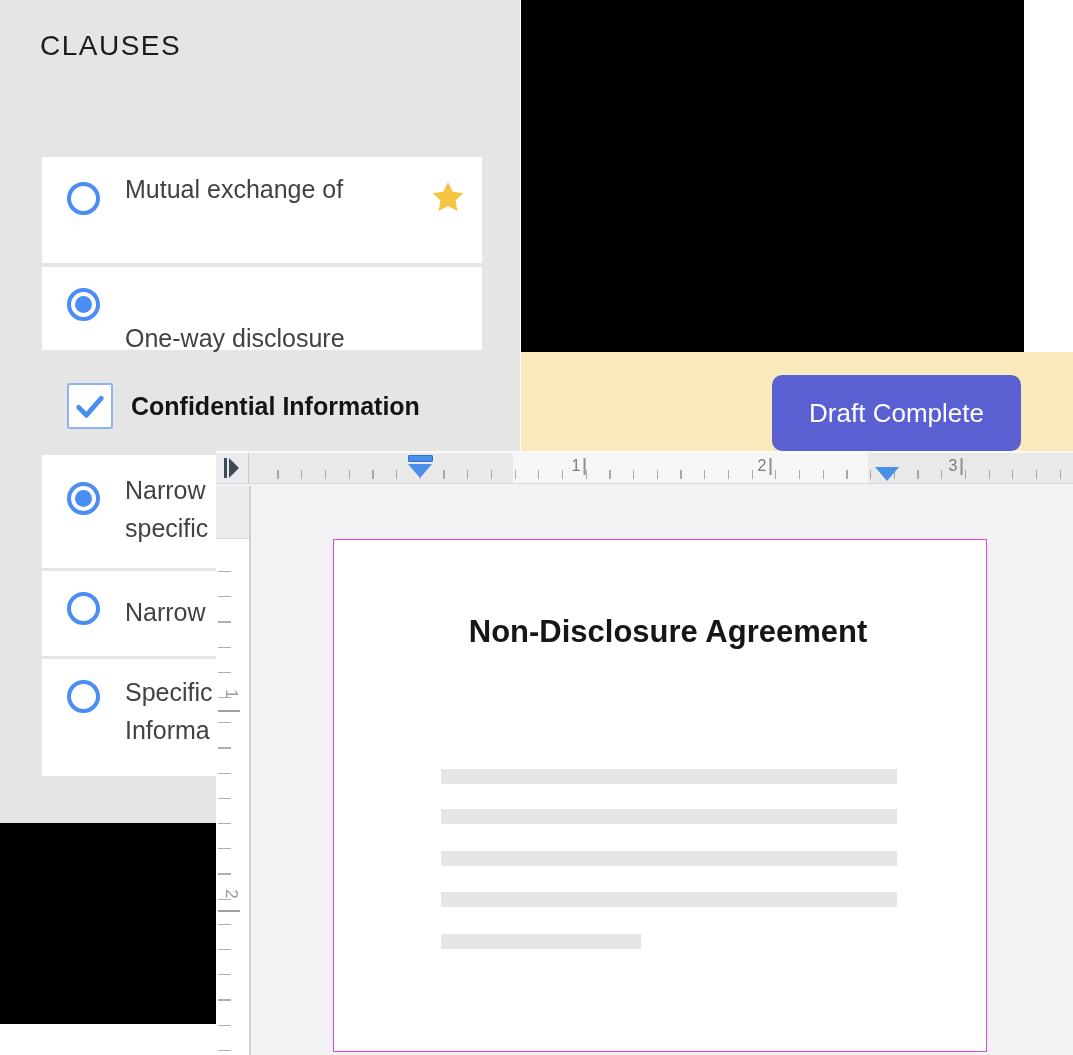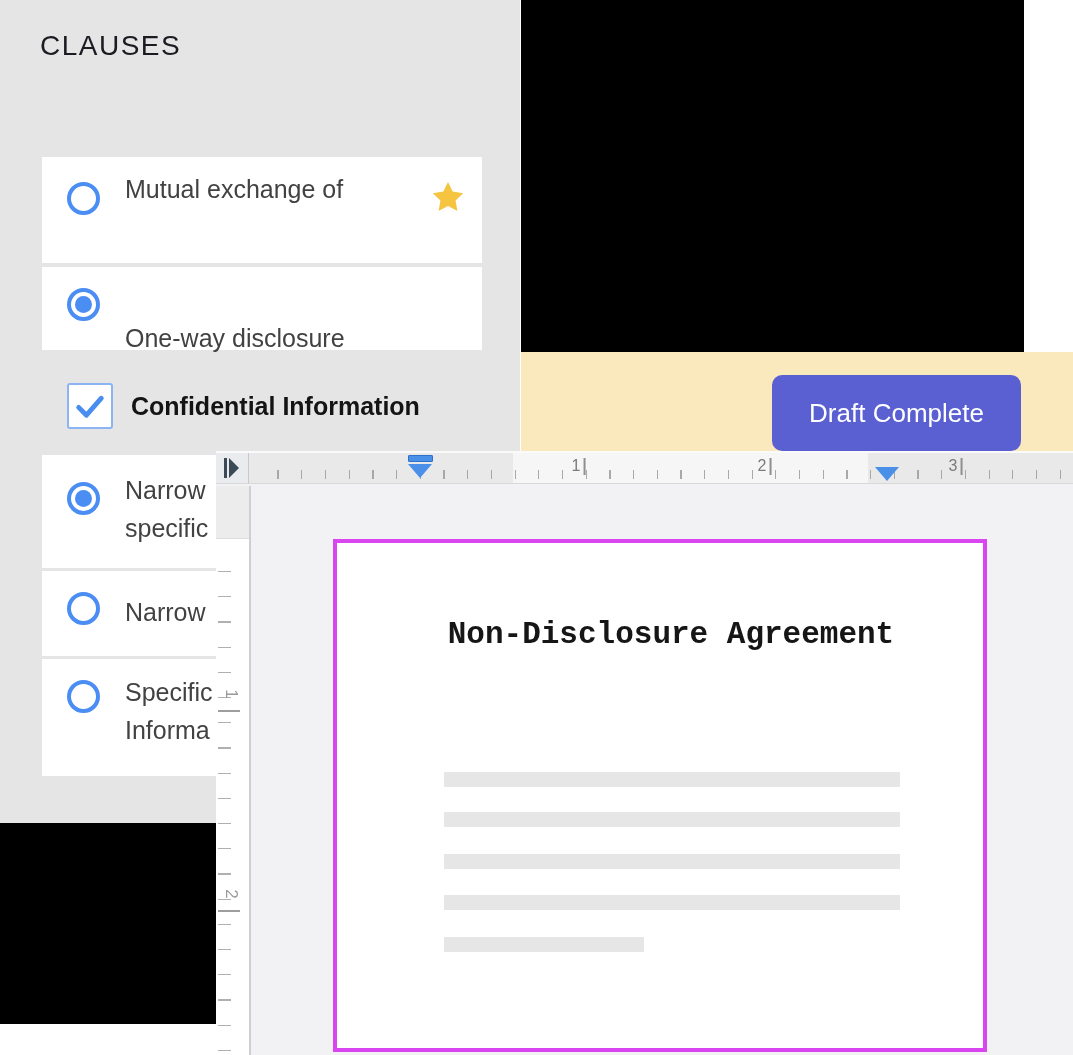--- a/index.html
+++ b/index.html
@@ -79,21 +79,21 @@
           background:repeating-linear-gradient(to bottom,transparent 0 24px,#b0b0b0 24px 25.2px);
           background-position-y:8px;}
   .vnum{position:absolute;left:10px;transform:rotate(90deg);font-size:17px;color:#9a9a9a;}
   .vnum1{top:198px;} .vnum2{top:398px;}
   .vmajor{position:absolute;left:2px;width:22px;height:2px;background:#9e9e9e;}
   .vmajor1{top:224px;} .vmajor2{top:424px;}
   .vdivider{position:absolute;left:33px;top:33px;width:2px;height:571px;background:#cfcfcf;}
 
   .canvas{position:absolute;left:35px;top:33px;width:822px;height:571px;background:#f2f2f4;}
   .page{position:absolute;left:82px;top:53px;width:654px;height:513px;background:#ffffff;
-        border:4px solid #d946ef;font-family:Liberation Mono, monospace;}
+        border:1px solid #d946ef;}
   .doc-title{position:absolute;left:105px;top:74px;width:458px;margin:0;text-align:center;
              font-size:31px;font-weight:700;color:#161616;}
   .doc-heading{position:absolute;left:95px;top:154px;margin:0;font-size:29px;font-weight:400;color:#1f1f1f;}
   .ph-line{position:absolute;left:107px;width:456px;height:15px;background:#e6e6e6;}
   .ph1{top:229px;} .ph2{top:269px;} .ph3{top:311px;} .ph4{top:352px;} .ph5{top:394px;width:200px;}
 </style>
 </head>
 <body>
 
 <div class="stage">

